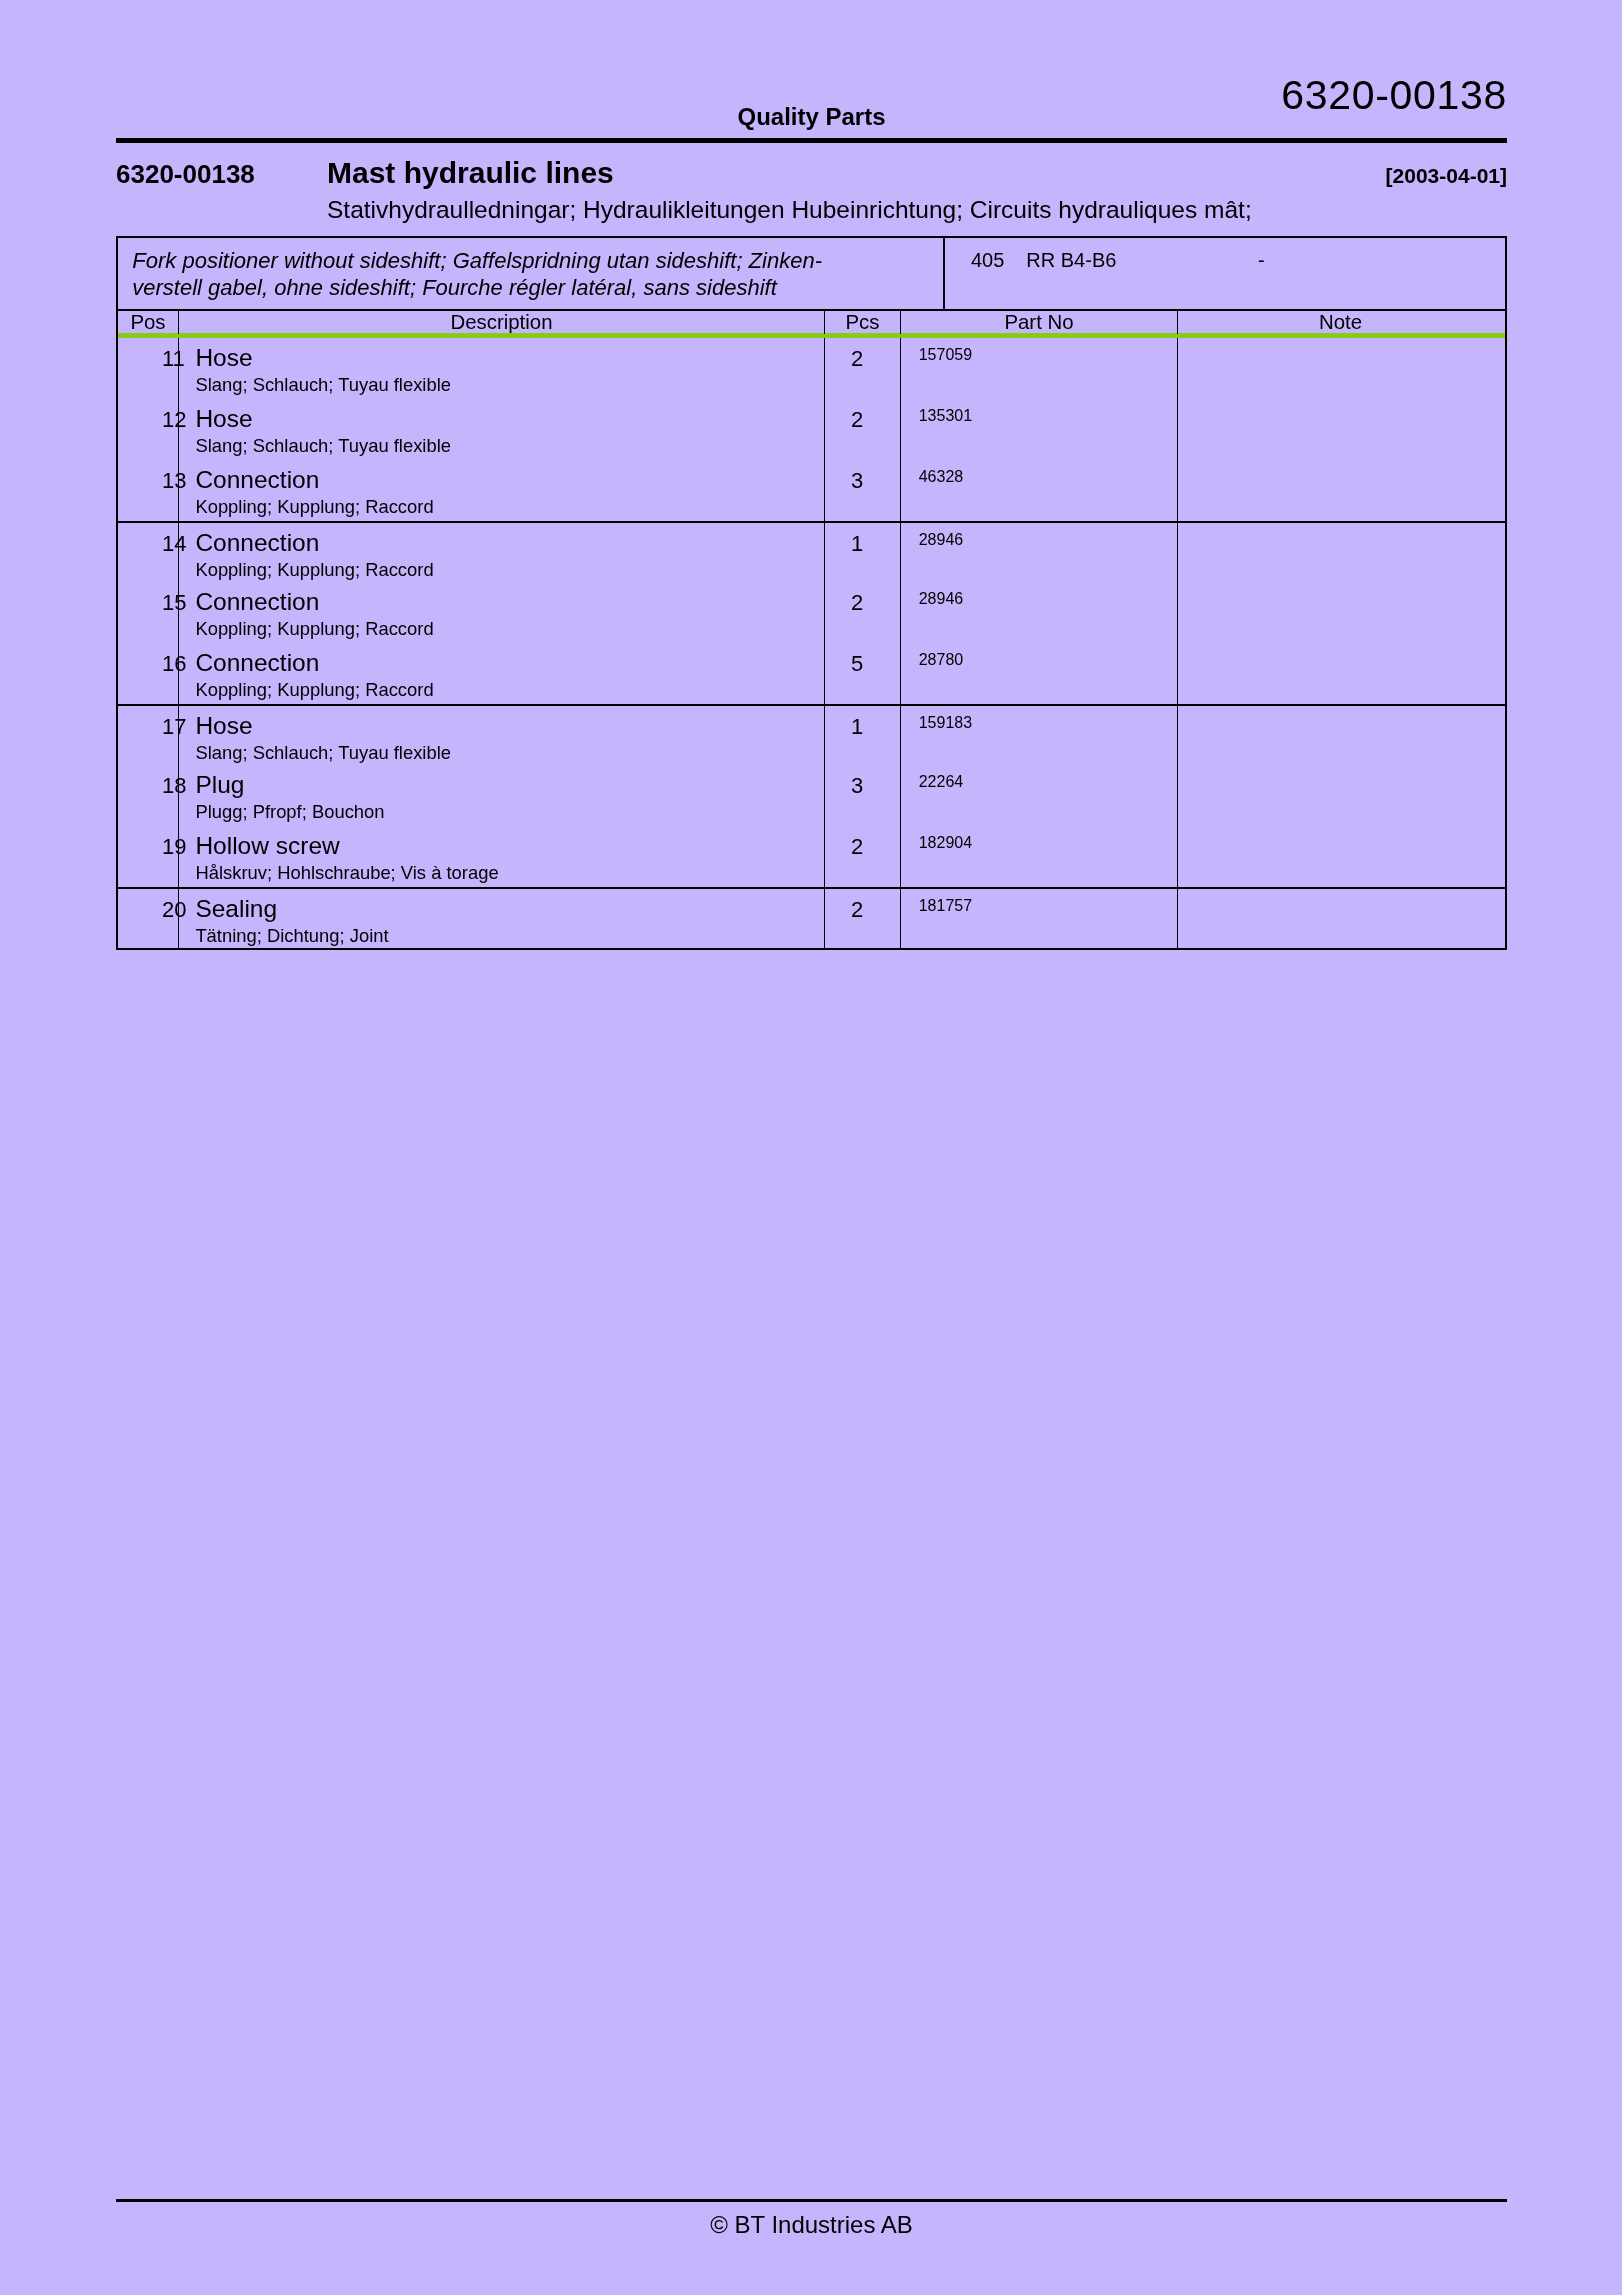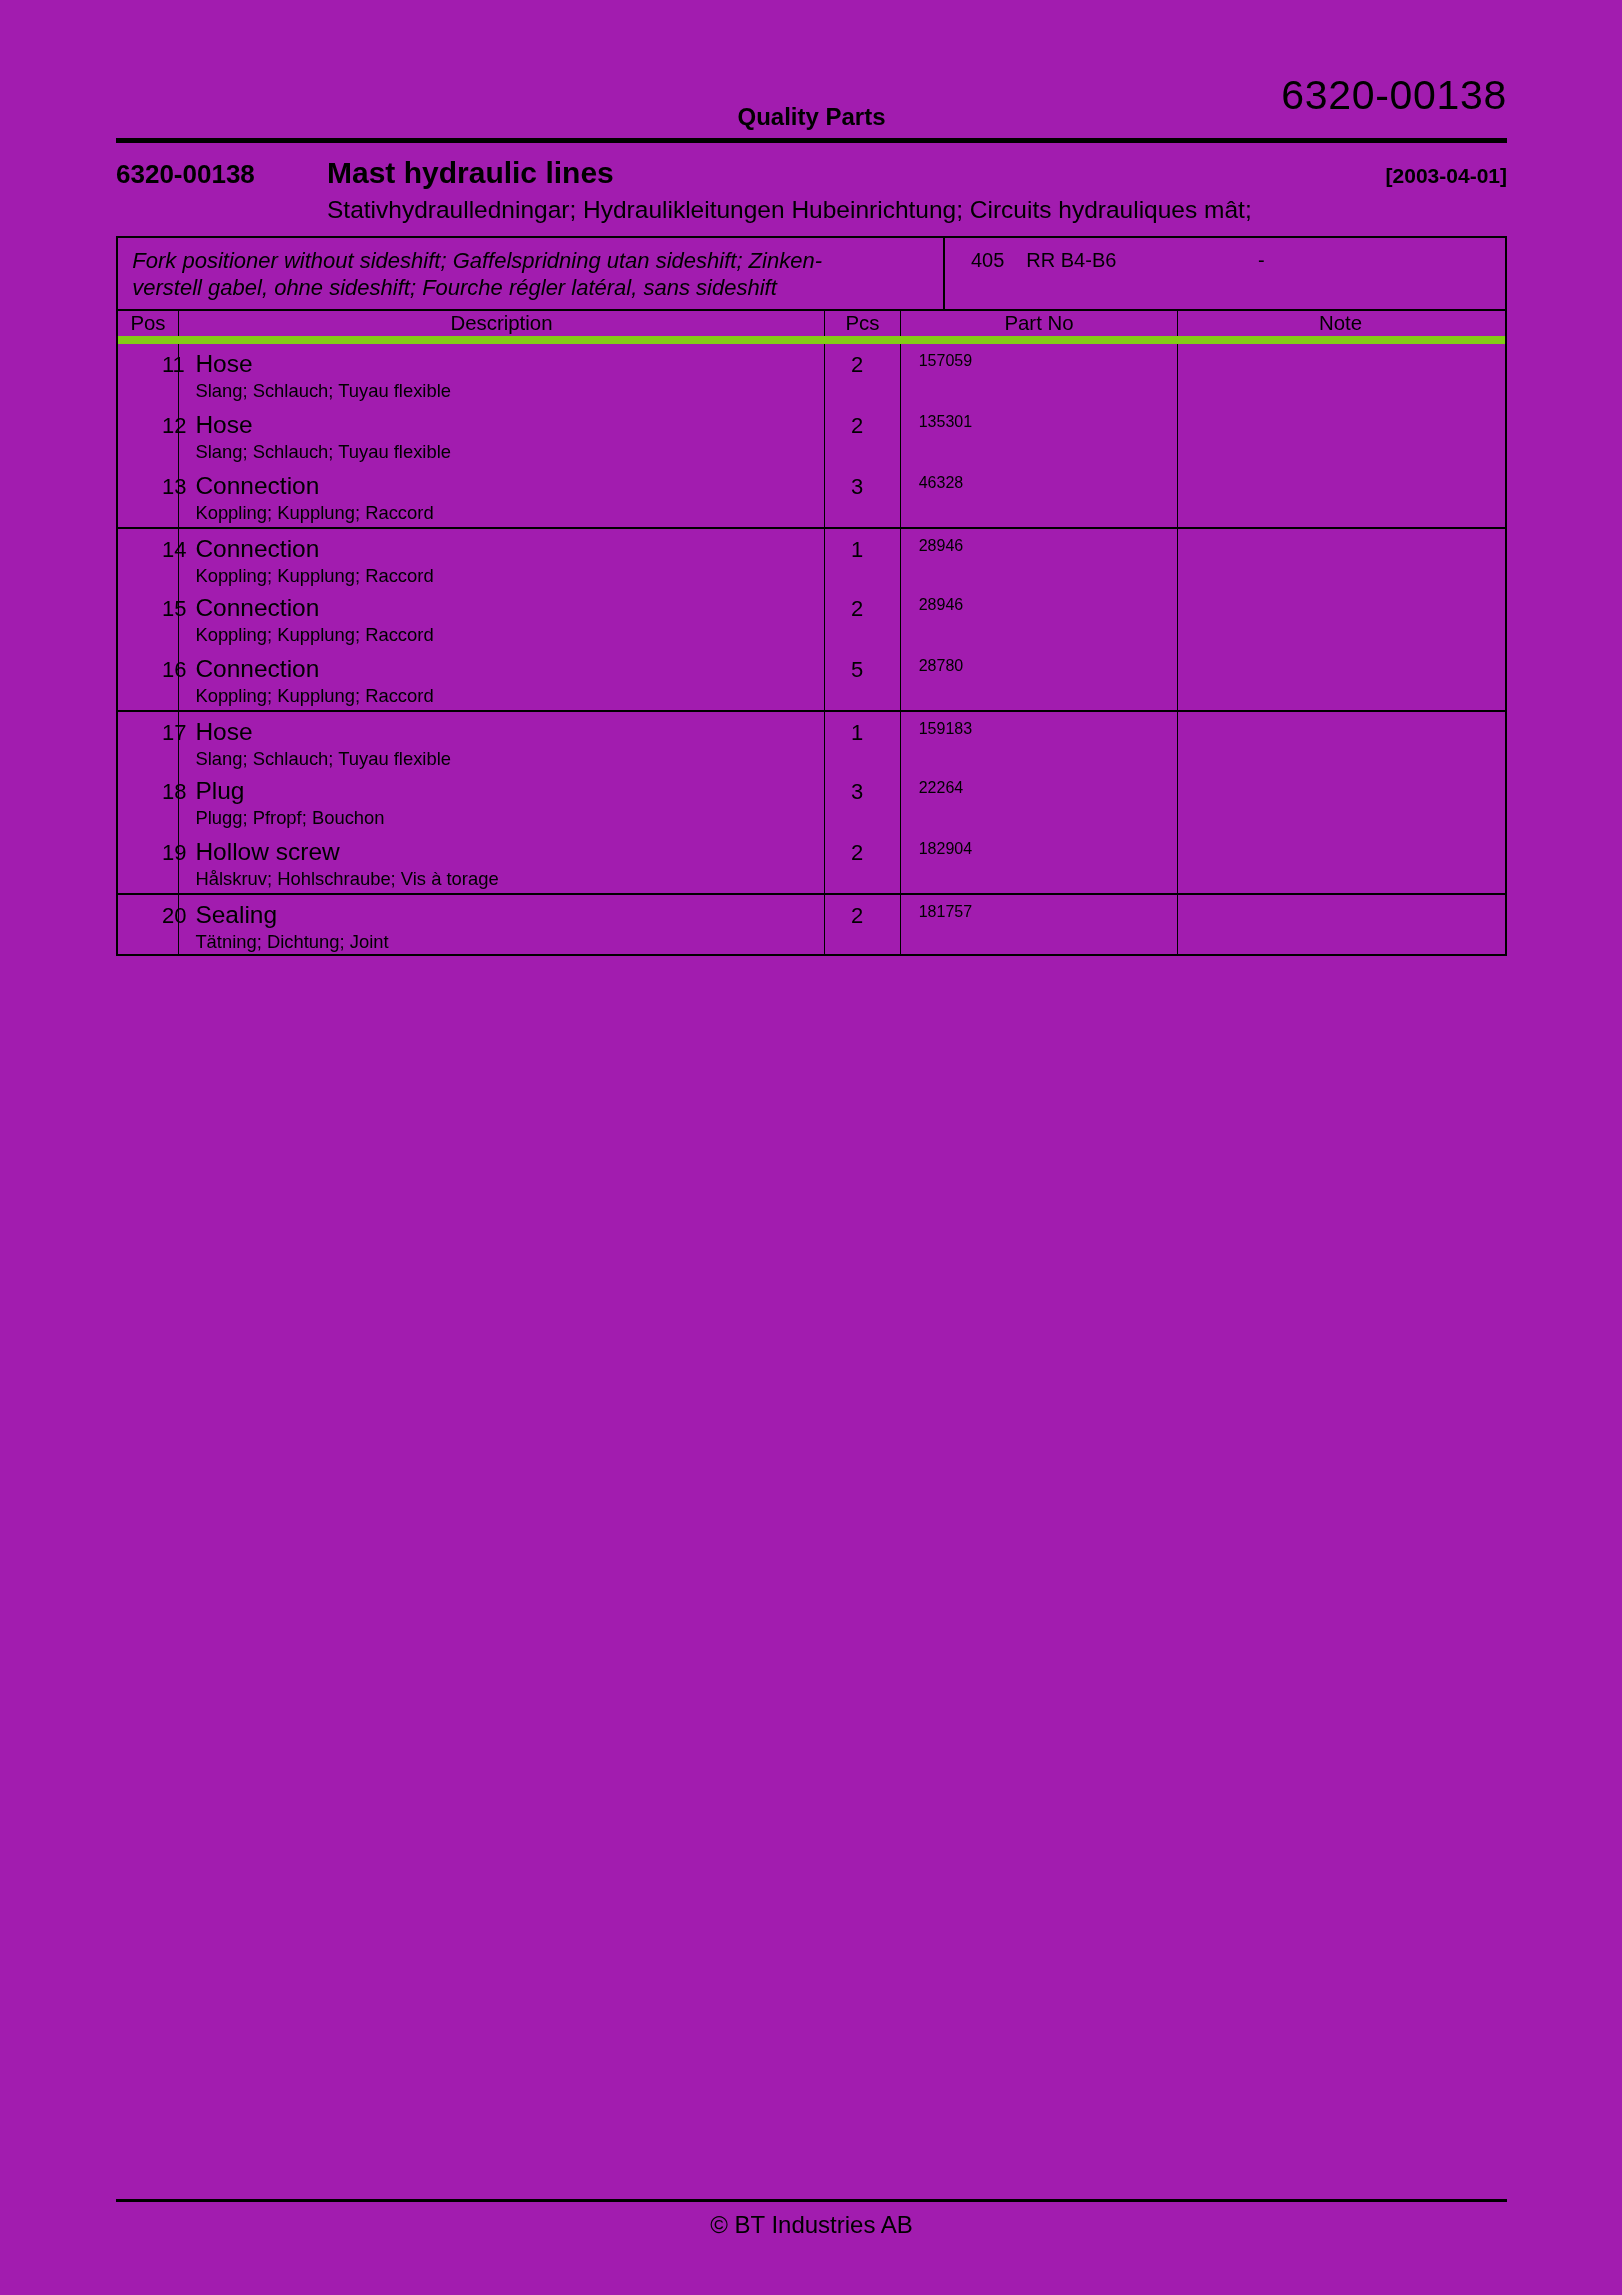--- a/index.html
+++ b/index.html
@@ -1,19 +1,19 @@
 <!DOCTYPE html>
 <html style="font-size:11px"><head>
 <meta charset="utf-8">
 <style>
   * { margin:0; padding:0; box-sizing:border-box; }
   html, body { background:#fff; }
   .page {
     position:relative; width:1622px; height:2295px;
-    background:#a21caf; color:#000;
+    background:#c4b5fd; color:#000;
     font-family:"Liberation Sans", sans-serif;
     overflow:hidden;
   }
   .content { padding:0 115px 0 116px; }
 
   
   .doc-header { position:relative; height:138px; }
   .brand { position:absolute; left:0; right:0; bottom:6.8px; text-align:center; font-weight:700; font-size:24px; }
   .doc-number { position:absolute; right:0; top:72px; font-size:41px; letter-spacing:0.7px; }
   .header-rule { height:4.8px; background:#000; }
@@ -34,21 +34,21 @@
     font-style:italic; font-size:22px; line-height:27px;
     padding:8.9px 6.8px 0 14.3px;
   }
   .variant-meta { flex:1; font-size:20px; padding-top:11px; white-space:nowrap; }
   .v-code { margin-left:26px; }
   .v-range { margin-left:16.4px; }
   .v-note { margin-left:136px; }
 
   .col-headers {
     display:grid; grid-template-columns:61px 646px 76px 277px 325px;
-    border-bottom:8px solid #84cc16; height:33px; font-size:20.4px;
+    border-bottom:5px solid #84cc16; height:27px; font-size:20.4px;
   }
   .col-headers .h { border-right:1.4px solid #000; display:flex; align-items:center; justify-content:center; }
   .col-headers .h:last-child { border-right:none; }
 
   .row { display:grid; grid-template-columns:61px 646px 76px 277px 325px; height:61px; }
   .row.group-start { border-top:2px solid #000; }
   .c { border-right:1.4px solid #000;padding-left:44px; }
   .c:last-child { border-right:none; }
   .c.pos  { text-align:center; font-size:22px; padding-top:8.2px; }
   .c.desc { padding:5.5px 0 0 16.4px; }

